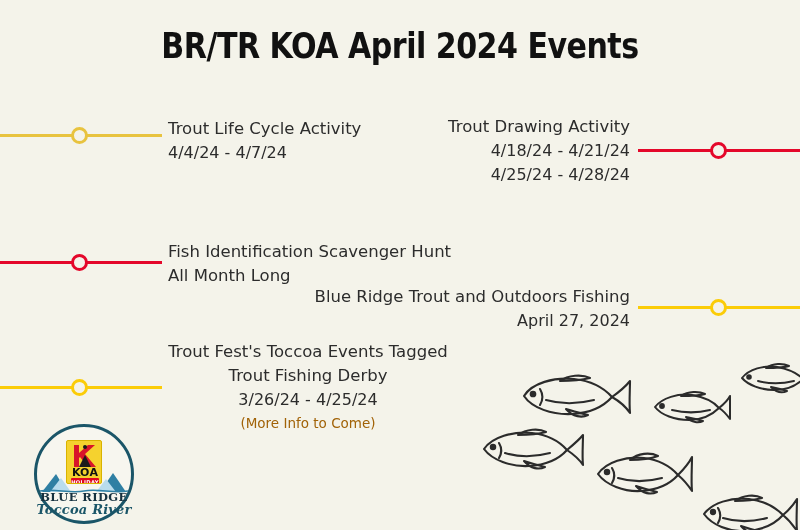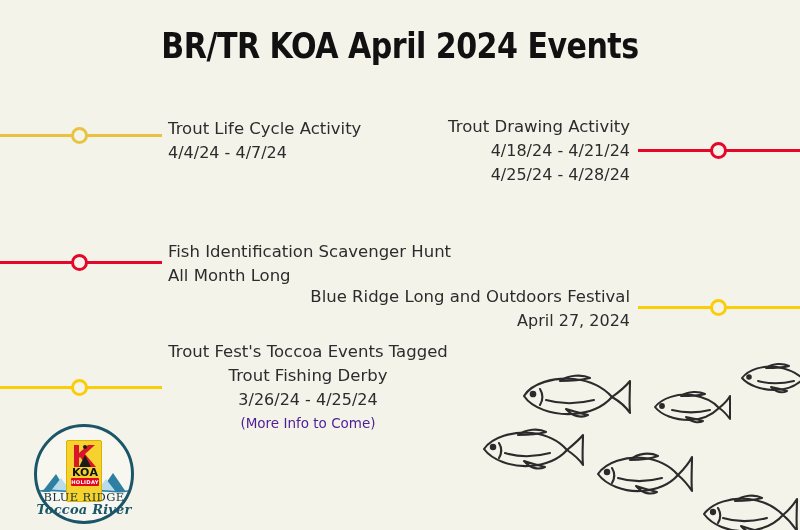--- a/index.html
+++ b/index.html
@@ -58,21 +58,21 @@
     font-family:"DejaVu Sans", sans-serif;
     font-size:16px;
     font-weight:400;
     color:#2c2c2c;
     line-height:24px;
     white-space:nowrap;
   }
   .ev-note {
     font-family:"DejaVu Sans", sans-serif;
     font-size:13.5px;
-    color:#4c1d95;
+    color:#a16207;
     line-height:22px;
     white-space:nowrap;
   }
   .al-left   { text-align:left; }
   .al-right  { text-align:right; }
   .al-center { text-align:center; }
 
   
   .logo-wrap {
     position:absolute;
@@ -82,21 +82,21 @@
   .logo-ring {
     position:absolute; inset:0;
     border-radius:50%;
     border:3px solid #1a5568;
     background:#f7f6ef;
   }
   .logo-mtn { position:absolute; left:6px; top:44px; width:88px; height:26px; }
   .koa-badge {
     position:absolute;
     left:32px; top:16px;
-    width:36px; height:62px;
+    width:36px; height:44px;
     background:#f5d22e;
     border:1px solid #d9b300;
     border-radius:2px;
     overflow:hidden;
   }
   .koa-k { position:absolute; left:3px; top:2px; width:30px; height:26px; }
   .koa-word {
     position:absolute; left:0; top:26px; width:36px;
     text-align:center;
     font-family:"DejaVu Sans", sans-serif;
@@ -109,21 +109,21 @@
     background:#e2061f; border-radius:1px;
     font-family:"DejaVu Sans", sans-serif;
     font-weight:700; font-size:5.2px; color:#fff;
     text-align:center; line-height:8px;
     letter-spacing:0.3px;
   }
   .logo-br {
     position:absolute; left:0; top:66px; width:100px;
     text-align:center;
     font-family:"DejaVu Serif", serif;
-    font-weight:400; font-size:11.5px;
+    font-weight:700; font-size:11.5px;
     color:#16313f; letter-spacing:0.4px;
   }
   .logo-tr {
     position:absolute; left:0; top:78px; width:100px;
     text-align:center;
     font-family:"DejaVu Serif", serif;
     font-style:italic; font-weight:700;
     font-size:13px; color:#1a5568;
     letter-spacing:0.2px;
   }
@@ -161,21 +161,21 @@
 
   <div class="event al-left" style="left:168px; top:240px; width:360px;">
     <div class="ev-title">Fish Identification Scavenger Hunt</div>
     <div class="ev-title">All Month Long</div>
   </div>
 
   <div class="rail gold bright" style="left:638px; top:306px; width:162px;"></div>
   <div class="node bright" style="left:710px; top:299px;"></div>
 
   <div class="event al-right" style="left:280px; top:285px; width:350px;">
-    <div class="ev-title">Blue Ridge Long and Outdoors Festival</div>
+    <div class="ev-title">Blue Ridge Trout and Outdoors Fishing</div>
     <div class="ev-date">April 27, 2024</div>
   </div>
 
   <div class="rail gold bright" style="left:0px; top:386px; width:162px;"></div>
   <div class="node bright" style="left:71px; top:379px;"></div>
 
   <div class="event al-center" style="left:168px; top:340px; width:280px;">
     <div class="ev-title">Trout Fest's Toccoa Events Tagged</div>
     <div class="ev-title">Trout Fishing Derby</div>
     <div class="ev-date">3/26/24 - 4/25/24</div>

